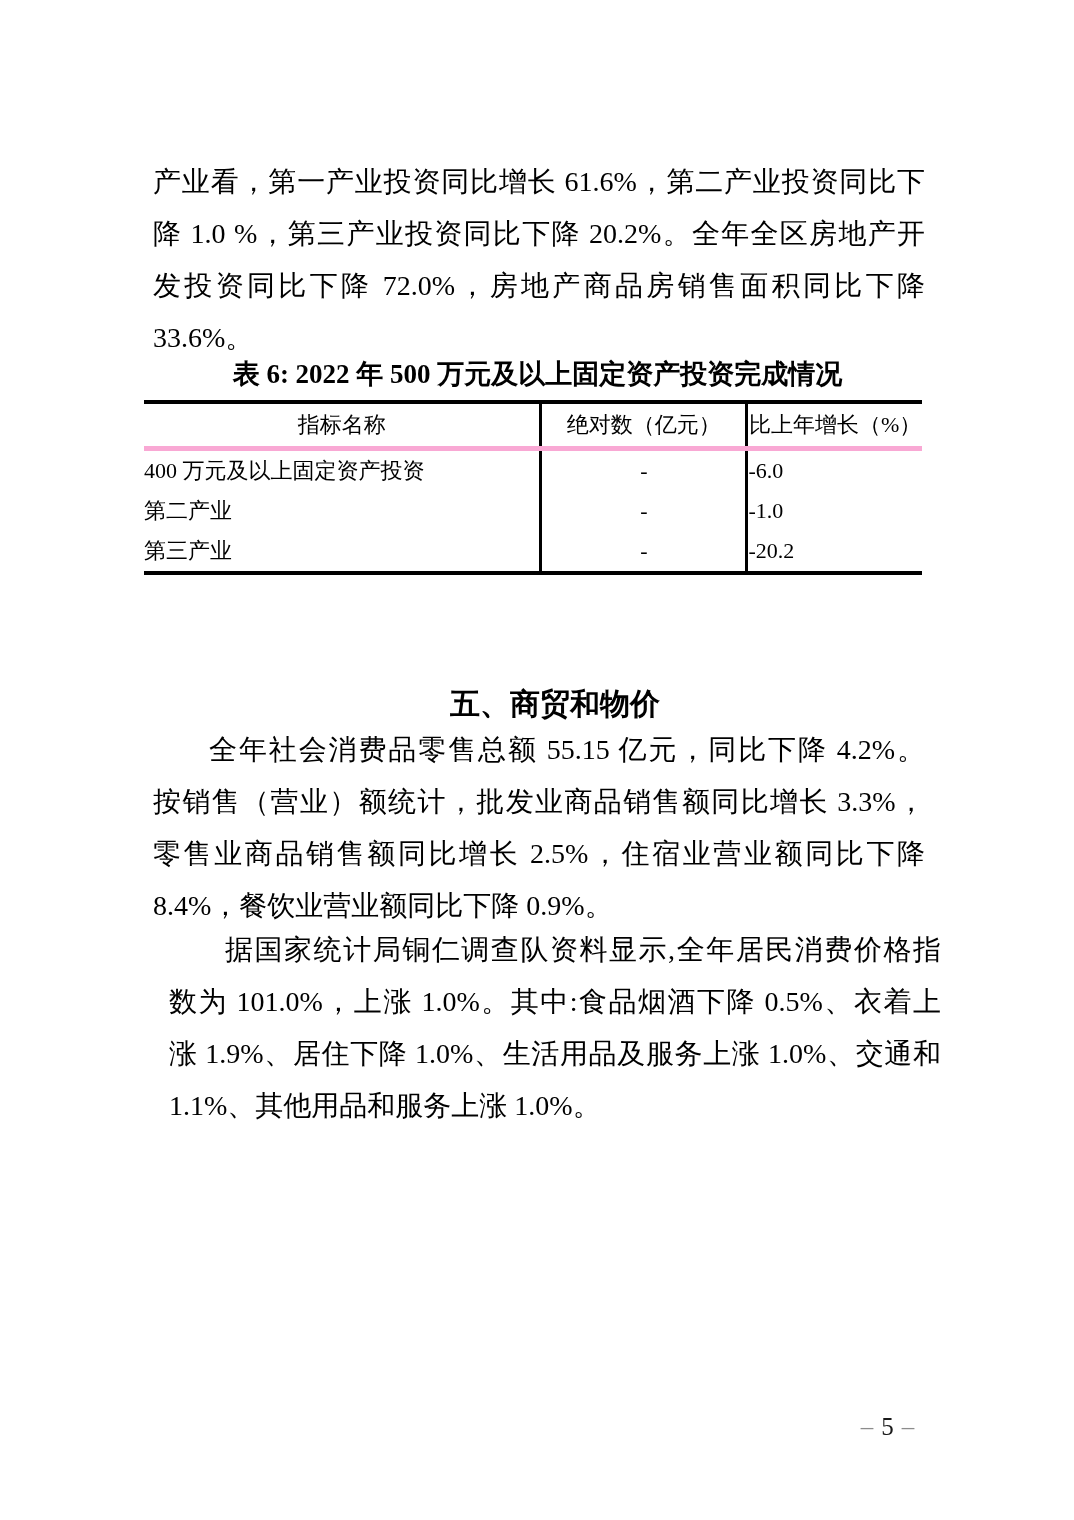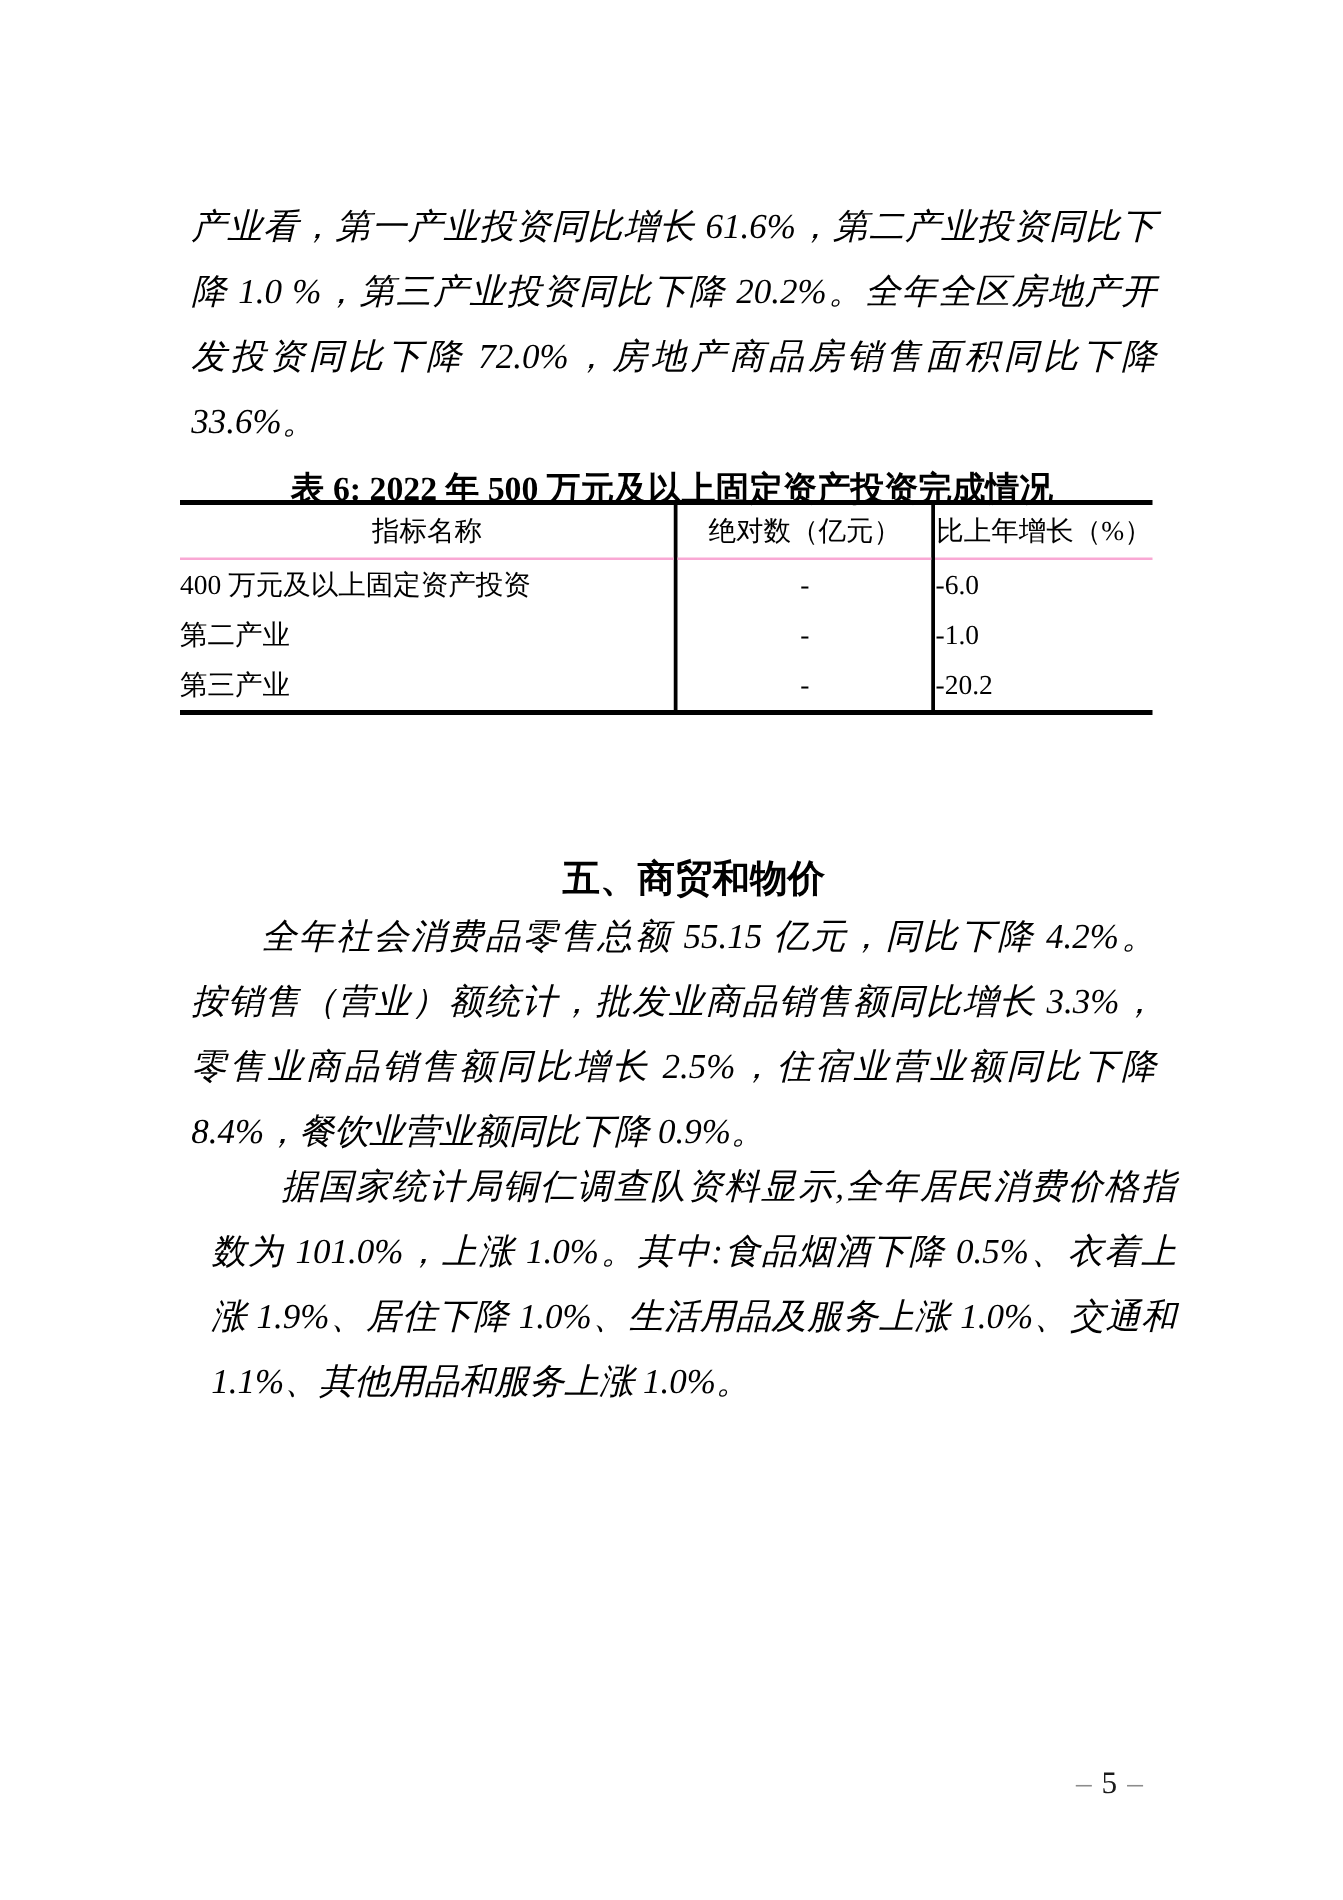--- a/index.html
+++ b/index.html
@@ -16,28 +16,28 @@
   .para {
     position: absolute;
     left: 153px;
     width: 772px;
     font-size: 28px;
     line-height: 52px;
   }
   .p1 { top: 156px; }
   .p2 { top: 724px; }
   .p3 { top: 924px; margin-left: 16px; }
-  .line { text-align: left; font-style: italic; }
+  .line { text-align: left; }
   .j { text-align: justify; text-align-last: justify; }
   .indent { text-indent: 56px; }
 
   
   .tbl-title {
     position: absolute;
-    top: 373px;
+    top: 356px;
     left: 150px;
     width: 775px;
     text-align: center;
     font-size: 27px;
     font-weight: bold;
     line-height: 36px;
   }
 
   
   table.stats {
@@ -52,21 +52,21 @@
     font-size: 22px;
   }
   table.stats col.c1 { width: 51%; }
   table.stats col.c2 { width: 26.5%; }
   table.stats col.c3 { width: 22.5%; }
   table.stats th {
     font-weight: normal;
     height: 42px;
     text-align: center;
     vertical-align: middle;
-    border-bottom: 2px solid #f9a8d4;
+    border-bottom: 5px solid #f9a8d4;
     padding: 0;
   }
   table.stats td {
     height: 40px;
     vertical-align: middle;
     padding: 0;
   }
   .vl { border-left: 3px solid #000; font-family: Liberation Serif, serif; }
   td.ind { text-align: left; }
   td.lv1 { padding-left: 15px; }

